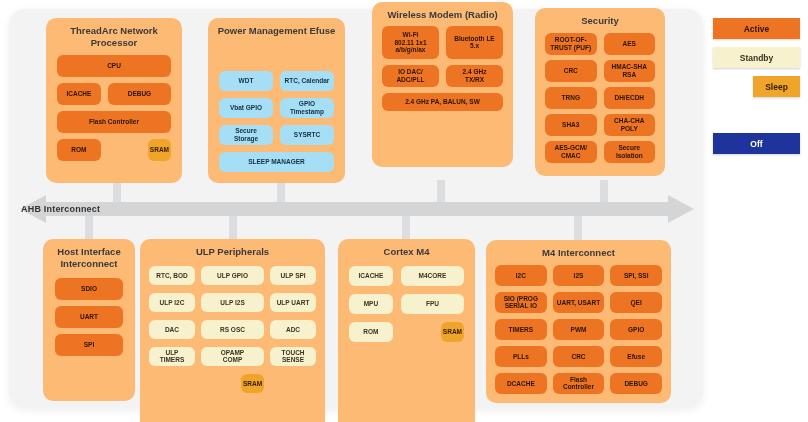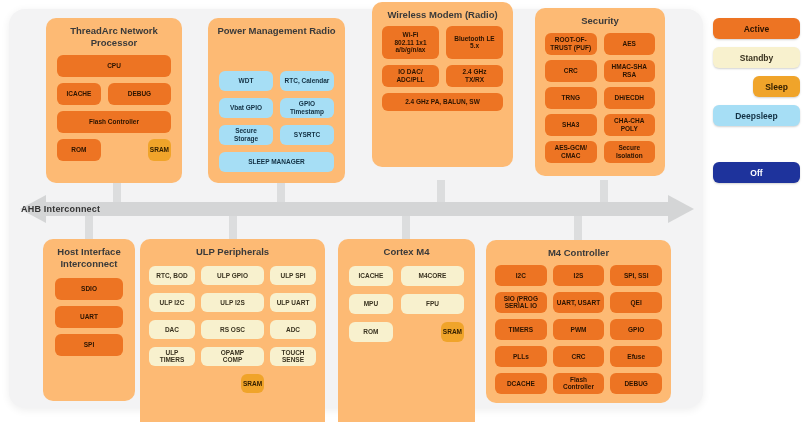--- a/index.html
+++ b/index.html
@@ -71,21 +71,21 @@
   .b-ulp .cells { grid-template-columns:1fr 1fr 1fr; grid-auto-rows:19px; gap:8px 6px; padding:8px 9px 0; }
 
   .b-cortex { left:338px; top:239px; width:137px; height:193px; }
   .b-cortex .cells { grid-template-columns:1fr 1fr; grid-auto-rows:20px; gap:8px 8px; padding:8px 11px 0; }
 
   .b-m4p { left:486px; top:240px; width:185px; height:163px; }
   .b-m4p .cells { grid-template-columns:1fr 1fr 1fr; grid-auto-rows:21px; gap:6px 6px; padding:6px 9px 0; }
 
   .legend { position:absolute; left:713px; top:18px; width:87px; }
   .legend-item {
-    height:21px; border-radius:6px; margin-bottom:8px;
+    height:21px; border-radius:0; margin-bottom:8px;
     display:flex; align-items:center; justify-content:center;
     font-size:8.5px; font-weight:bold;
     box-shadow:0 1px 2px rgba(0,0,0,0.18);
   }
 </style>
 </head>
 <body>
 
 <div class="canvas">
   <div class="panel"></div>
@@ -111,21 +111,21 @@
         <div class="cell state-active span2">CPU</div>
         <div class="cell state-active">ICACHE</div>
         <div class="cell state-active">DEBUG</div>
         <div class="cell state-active span2">Flash Controller</div>
         <div class="cell state-active">ROM</div>
         <div class="cell state-sleep">SRAM</div>
       </div>
   </div>
 
   <div class="block b-pmu">
-    <div class="block-title">Power Management Radio</div>
+    <div class="block-title">Power Management Efuse</div>
     <div class="cells">
         <div class="cell state-off">DC-DC</div>
         <div class="cell state-off">LDOS</div>
         <div class="cell state-deepsleep">WDT</div>
         <div class="cell state-deepsleep">RTC, Calendar</div>
         <div class="cell state-deepsleep">Vbat GPIO</div>
         <div class="cell state-deepsleep">GPIO
 Timestamp</div>
         <div class="cell state-deepsleep">Secure
 Storage</div>
@@ -209,21 +209,21 @@
         <div class="cell state-standby">ICACHE</div>
         <div class="cell state-standby">M4CORE</div>
         <div class="cell state-standby">MPU</div>
         <div class="cell state-standby">FPU</div>
         <div class="cell state-standby">ROM</div>
         <div class="cell state-sleep">SRAM</div>
       </div>
   </div>
 
   <div class="block b-m4p">
-    <div class="block-title">M4 Controller</div>
+    <div class="block-title">M4 Interconnect</div>
     <div class="cells">
         <div class="cell state-active">I2C</div>
         <div class="cell state-active">I2S</div>
         <div class="cell state-active">SPI, SSI</div>
         <div class="cell state-active">SIO (PROG
 SERIAL IO</div>
         <div class="cell state-active">UART, USART</div>
         <div class="cell state-active">QEI</div>
         <div class="cell state-active">TIMERS</div>
         <div class="cell state-active">PWM</div>
@@ -235,16 +235,15 @@
         <div class="cell state-active">Flash
 Controller</div>
         <div class="cell state-active">DEBUG</div>
       </div>
   </div>
 
   <div class="legend">
       <div class="legend-item state-active">Active</div>
       <div class="legend-item state-standby">Standby</div>
       <div class="legend-item state-sleep">Sleep</div>
-      <div class="legend-item state-deepsleep">Deepsleep</div>
       <div class="legend-item state-off">Off</div>
     </div>
 </div>
 
 </body></html>

